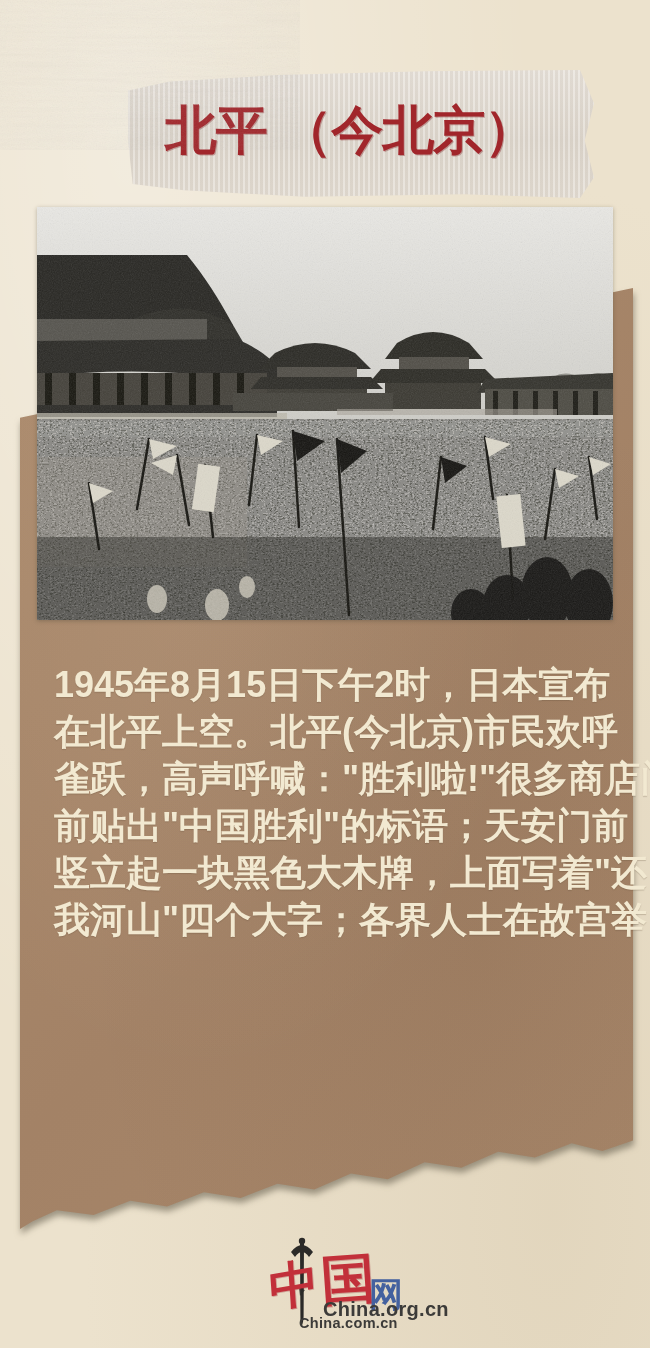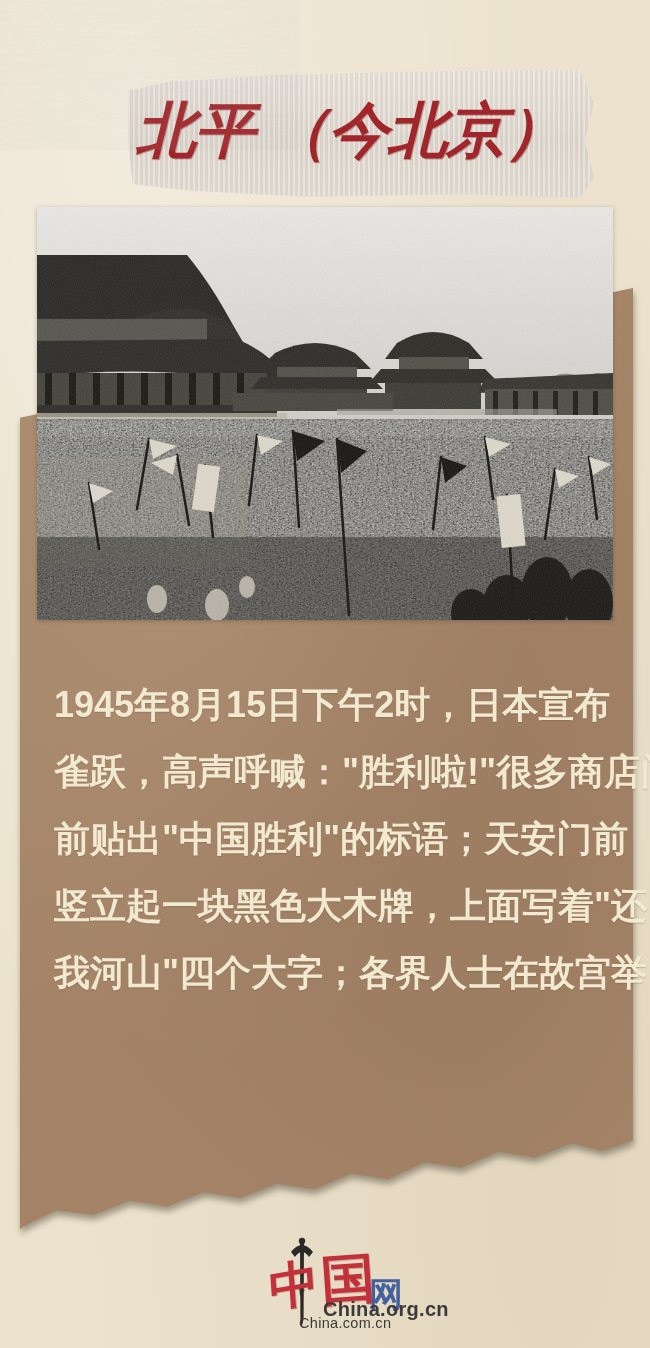--- a/index.html
+++ b/index.html
@@ -20,25 +20,24 @@
     position:absolute;left:128px;top:70px;width:466px;height:128px;
     background:
       repeating-linear-gradient(90deg, rgba(255,255,255,.28) 0 2px, rgba(120,110,100,.05) 2px 5px),
       linear-gradient(180deg,#e6e0d8,#ddd6cc 55%,#e2dbd1);
     clip-path:polygon(0% 16%,9% 9%,32% 4%,64% 1%,97% 0%,100% 26%,98% 55%,100% 84%,97% 100%,72% 97%,38% 99%,12% 94%,1% 89%,0% 55%);
     box-shadow:0 0 0 0 transparent;
   }
   .title{
     position:absolute;left:0;right:22px;top:0;bottom:6px;
     display:flex;align-items:center;justify-content:center;
-    font-size:60px;font-weight:800;letter-spacing:-1px;
+    font-size:52px;font-weight:800;letter-spacing:-1px;
     color:#a1262b;
     text-shadow:1px 1px 0 rgba(122,26,30,.35);
     white-space:nowrap;
-    font-style:italic;
   }
 
   
   .panel-wrap{
     position:absolute;left:20px;top:288px;width:613px;height:941px;
     filter:drop-shadow(1px 5px 3px rgba(92,86,70,.55));
   }
   .panel{
     position:absolute;inset:0;
     background:
@@ -62,21 +61,21 @@
 
   
   .article{
     position:absolute;left:54px;top:661px;width:552px;
     color:#f2e9d1;
     font-size:36px;font-weight:600;line-height:47px;
     letter-spacing:0px;
     text-shadow:0 1px 1px rgba(90,70,50,.25);
     white-space:nowrap;
   }
-  .article .line{height:47px;margin-top:20px;}
+  .article .line{height:47px;}
 
   
   .logo{position:absolute;left:255px;top:1236px;width:180px;height:102px;}
   .logo .ink{position:absolute;left:34px;top:0;width:26px;height:92px;}
   .logo .zhong{
     position:absolute;left:14px;top:16px;
     font-size:50px;font-weight:800;color:#c2303a;
     transform:rotate(-10deg) skewX(-6deg);
     text-shadow:1px 1px 0 rgba(150,30,40,.3);
   }
@@ -89,21 +88,21 @@
   .logo .wang{
     position:absolute;left:114px;top:36px;
     font-size:34px;font-weight:700;color:#44619f;
   }
   .logo .en1{
     position:absolute;left:68px;top:62px;
     font-size:20px;font-weight:700;color:#3c3b39;letter-spacing:.3px;
   }
   .logo .en2{
     position:absolute;left:44px;top:79px;
-    font-size:14.5px;font-weight:400;color:#3c3b39;letter-spacing:.3px;text-align:center;
+    font-size:14.5px;font-weight:700;color:#3c3b39;letter-spacing:.3px;text-align:center;
   }
 
   
   .paper-noise{position:absolute;inset:0;pointer-events:none;z-index:40;}
 </style>
 </head>
 <body>
 
 <div class="page">
 
@@ -240,20 +239,21 @@
         <ellipse cx="120" cy="392" rx="10" ry="14"></ellipse>
         <ellipse cx="210" cy="380" rx="8" ry="11"></ellipse>
       </g>
 
       <rect x="0" y="0" width="576" height="413" filter="url(#photoGrain)"></rect>
     </svg>
   </div>
 
   <div class="article">
     <div class="line">1945年8月15日下午2时，日本宣布</div>
+    <div class="line">在北平上空。北平(今北京)市民欢呼</div>
     <div class="line">雀跃，高声呼喊："胜利啦!"很多商店门</div>
     <div class="line">前贴出"中国胜利"的标语；天安门前</div>
     <div class="line">竖立起一块黑色大木牌，上面写着"还</div>
     <div class="line">我河山"四个大字；各界人士在故宫举</div>
   </div>
 
   <div class="logo">
     <svg class="ink" viewBox="0 0 26 92">
       <path d="M12,4 C14,3 15,4 15,6 L14.6,80 C14.5,86 13,90 12.6,90 C11.6,90 11.4,85 11.4,80 L11,8 C11,5 11,4 12,4 Z" fill="#2b2a28"></path>
       <path d="M2,16 Q13,2 24,16 L20,21 Q13,11 6,21 Z" fill="#2b2a28"></path>

